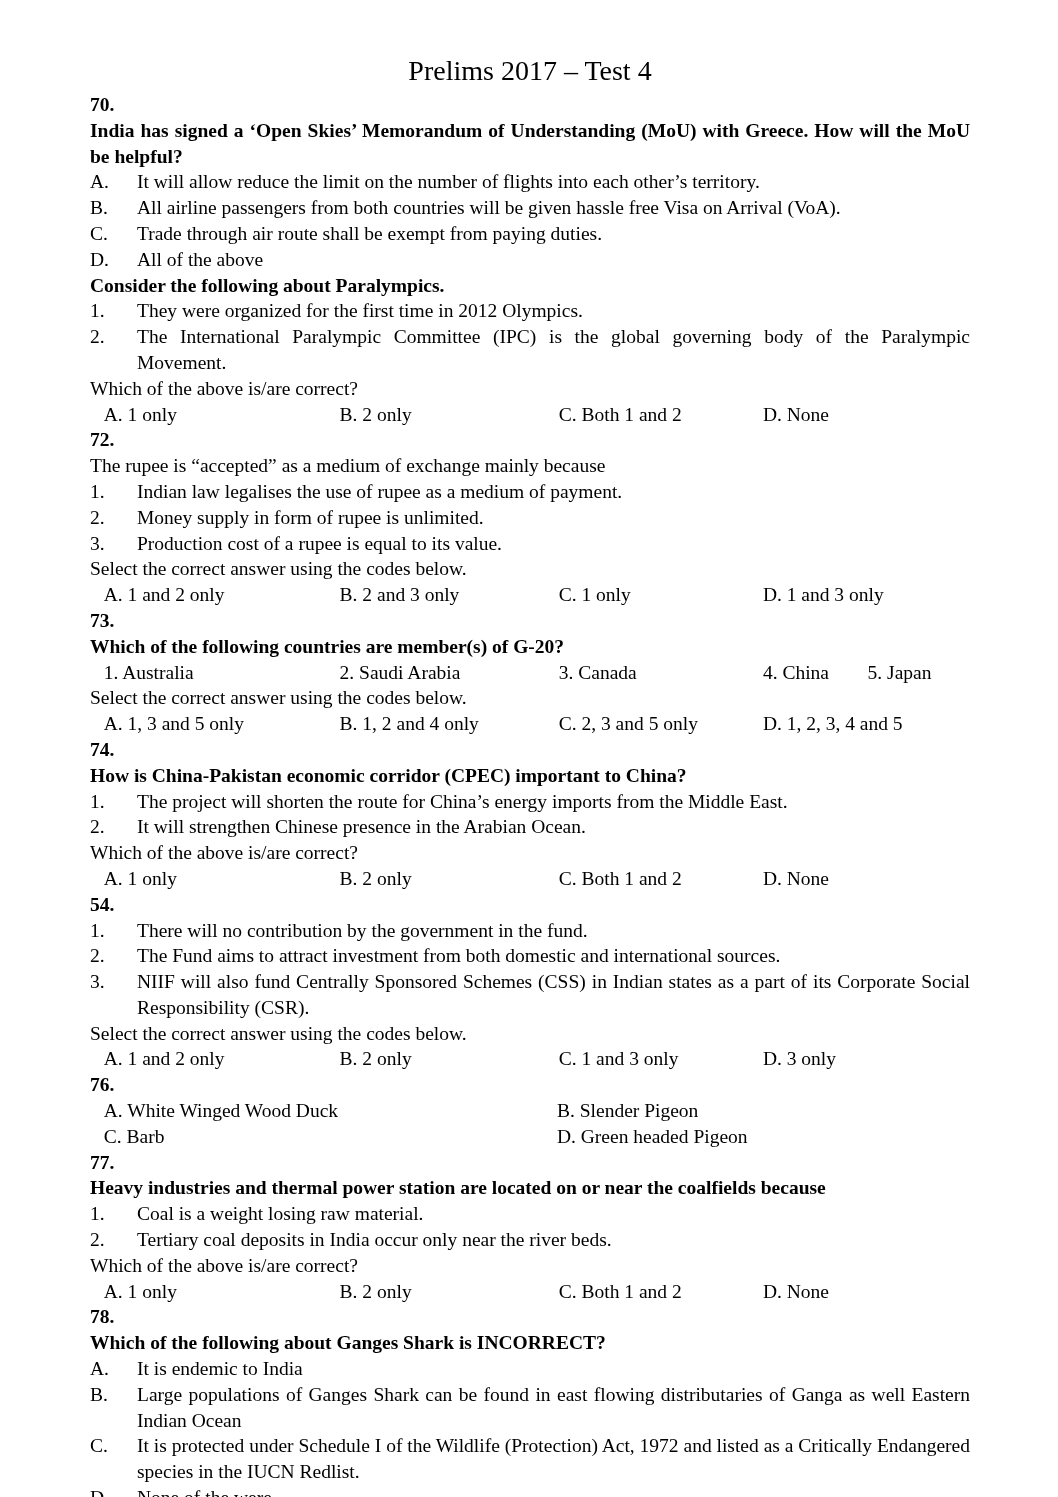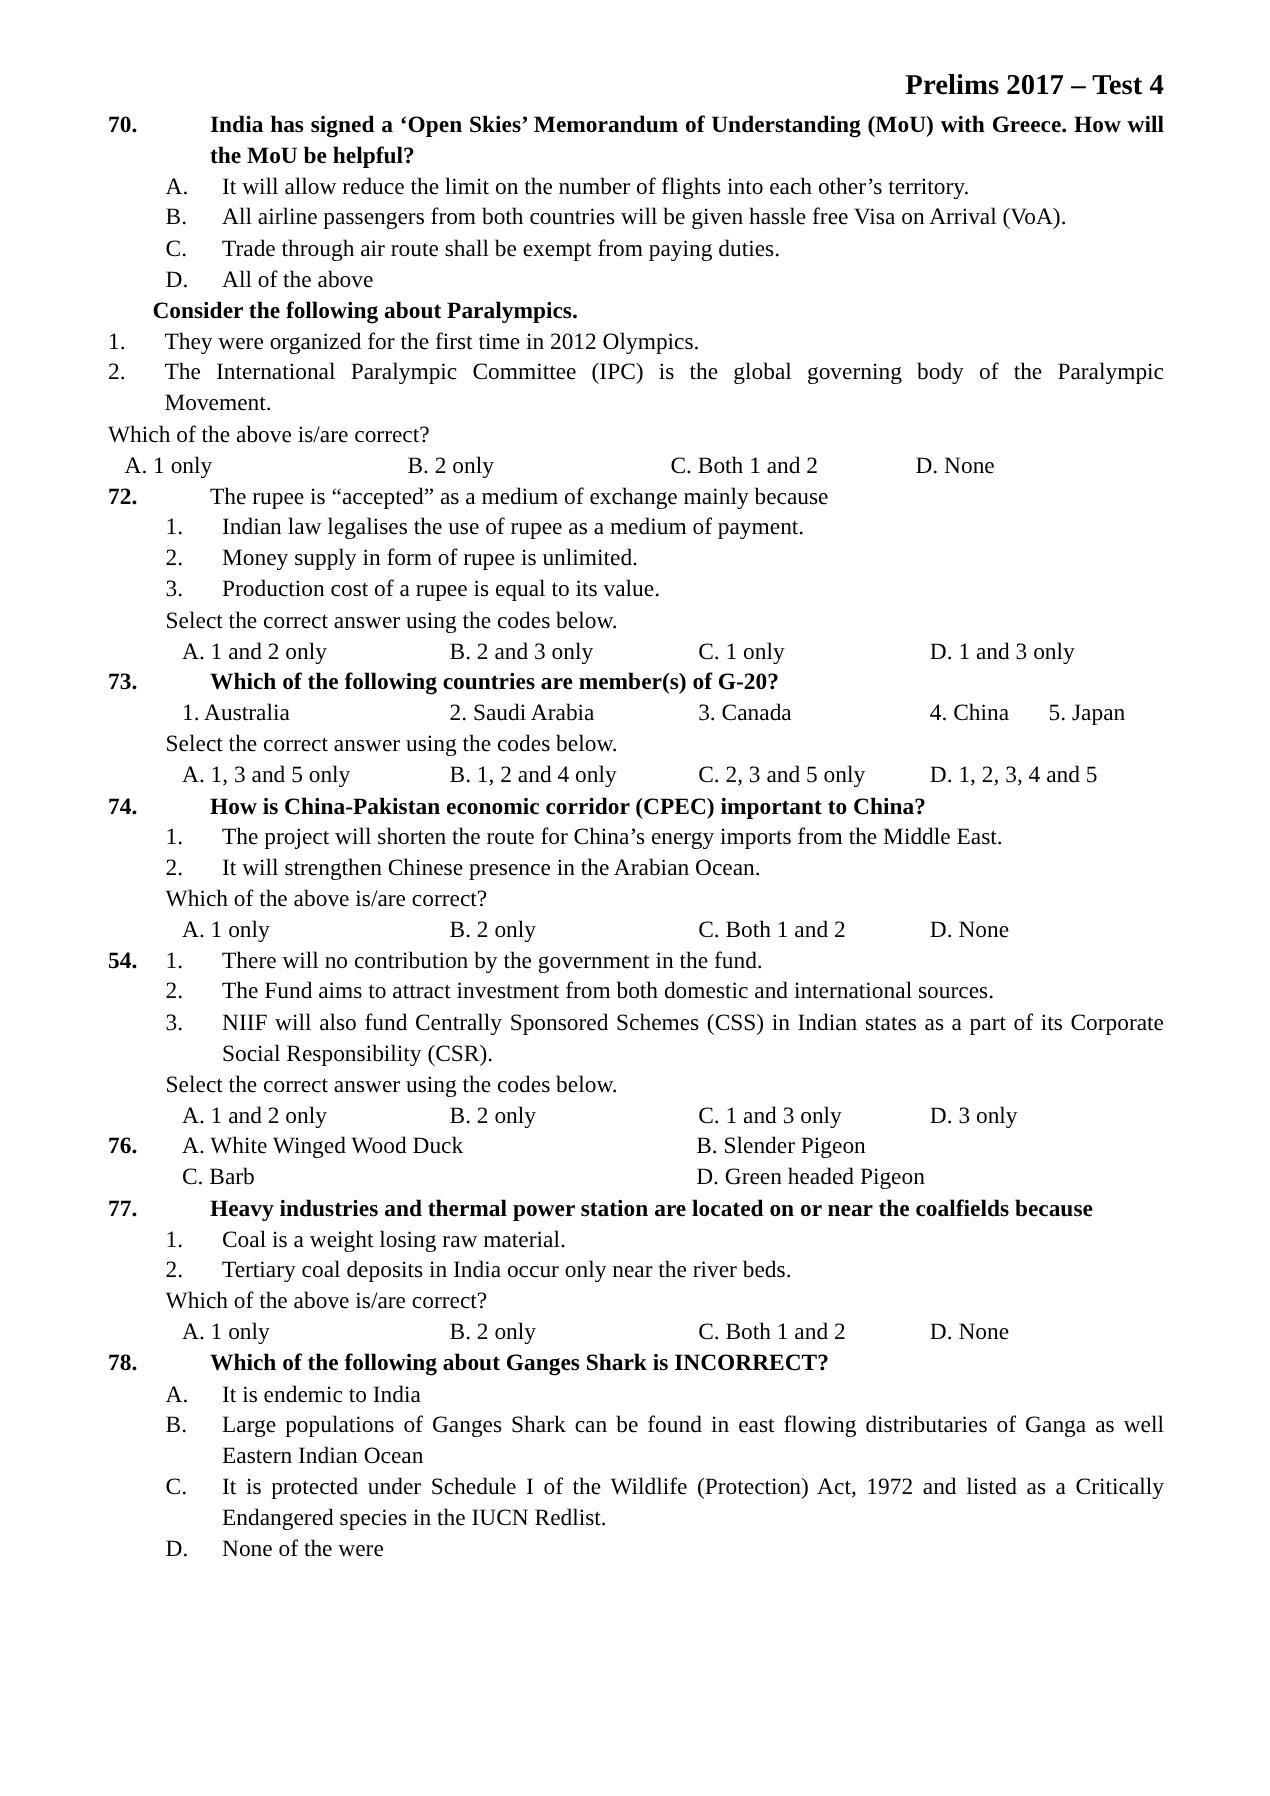--- a/index.html
+++ b/index.html
@@ -3,27 +3,27 @@
 <meta charset="utf-8">
 <style>
   html, body { margin:0; padding:0; background:#ffffff; color:#000000; }
   .page {
     width:1058px; min-height:1497px; box-sizing:border-box;
     padding:54px 88px 40px 90px;
     font-family:"Liberation Serif", serif;
     font-size:19.5px; line-height:25.8px;
   }
   .title {
-    text-align:right; font-weight:bold; font-size:24px;
+    text-align:center; font-weight:normal; font-size:28px;
     line-height:34px; margin:0 0 4px 0;
   }
-  .question { display:flex; }
+  .question { display:flex;flex-direction:column; }
   .qnum { flex:none; width:48px; font-weight:bold; }
   .qbody { flex:1; min-width:0; }
-  .stem { text-align:justify;margin-left:37px; }
+  .stem { text-align:justify; }
   .bold { font-weight:bold; }
   .note { text-align:left; }
   .hang { display:flex; }
   .lab { flex:none; width:47px; }
   .txt { flex:1; min-width:0; text-align:justify; }
   .row { position:relative; height:25.8px; }
   .cell { position:absolute; top:0; white-space:nowrap;margin-left:12px; }
   .cell-0 { left:0.2%; }
   .cell-1 { left:27.0%; }
   .cell-2 { left:51.9%; }

